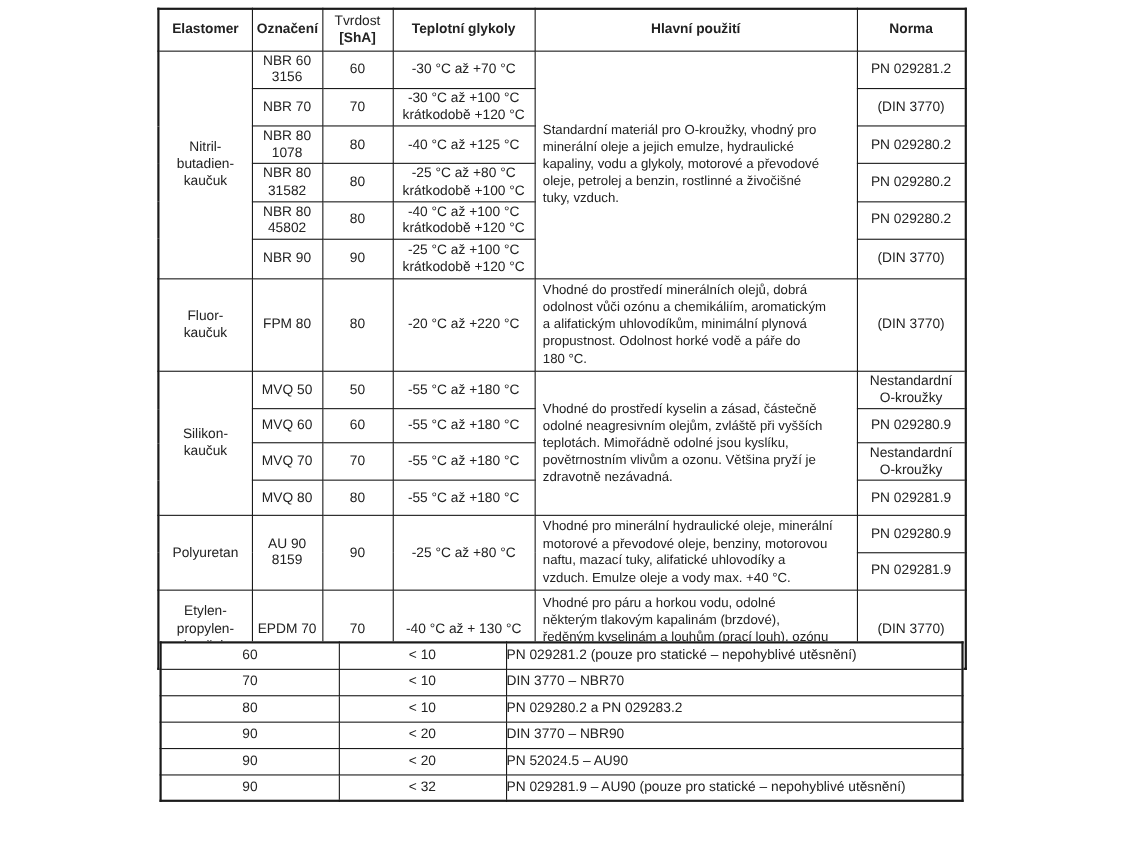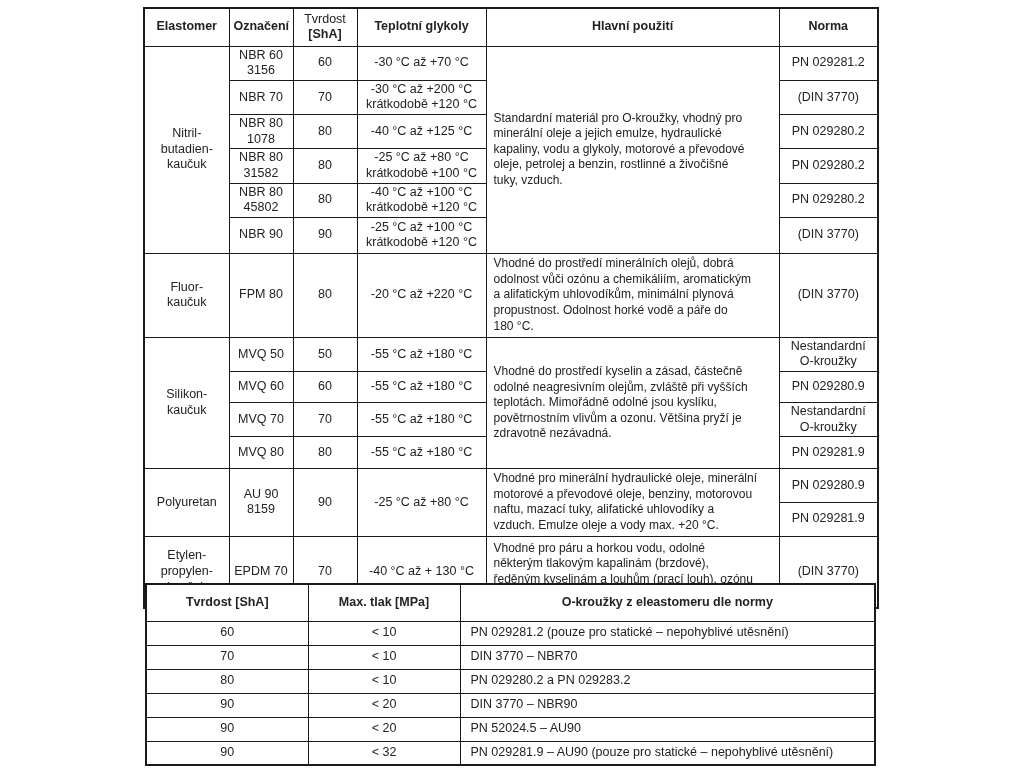--- a/index.html
+++ b/index.html
@@ -35,21 +35,21 @@
   .pre { white-space: pre-line; }
   .para {
     text-align: left;
     font-size: 12px;
     padding: 2px 4px 2px 7px;
     white-space: pre-line;
     line-height: 1.3;
   }
   .norm-left {
     text-align: left;
-    padding-left: 10px;
+    padding-left: 0;
   }
   .shsub { display: block; font-weight: bold; }
   .bline { display: block; font-weight: normal; }
 
   
   .rh38 { height: 38px; } .rh30 { height: 30px; } .rh29 { height: 29px; }
   .rh36 { height: 36px; } .rh84 { height: 84px; } .rh31 { height: 31px; }
   .rh32 { height: 32px; } .rh33 { height: 33px; } .rh72 { height: 72px; }
   
   .rh37 { height: 37px; } .rh24 { height: 24px; }
@@ -93,21 +93,21 @@
       <td rowspan="6" class="para">Standardní materiál pro O-kroužky, vhodný pro
 minerální oleje a jejich emulze, hydraulické
 kapaliny, vodu a glykoly, motorové a převodové
 oleje, petrolej a benzin, rostlinné a živočišné
 tuky, vzduch.</td>
       <td>PN 029281.2</td>
     </tr>
     <tr class="rh29">
       <td class="pre">NBR 70</td>
       <td>70</td>
-      <td class="pre">-30 °C až +200 °C
+      <td class="pre">-30 °C až +100 °C
 krátkodobě +120 °C</td>
       <td>(DIN 3770)</td>
     </tr>
     <tr class="rh29">
       <td class="pre">NBR 80
 1078</td>
       <td>80</td>
       <td class="pre">-40 °C až +125 °C</td>
       <td>PN 029280.2</td>
     </tr>
@@ -185,21 +185,21 @@
 
     <tr class="rh33">
       <td rowspan="2">Polyuretan</td>
       <td rowspan="2" class="pre">AU 90
 8159</td>
       <td rowspan="2">90</td>
       <td rowspan="2">-25 °C až +80 °C</td>
       <td rowspan="2" class="para">Vhodné pro minerální hydraulické oleje, minerální
 motorové a převodové oleje, benziny, motorovou
 naftu, mazací tuky, alifatické uhlovodíky a
-vzduch. Emulze oleje a vody max. +20 °C.</td>
+vzduch. Emulze oleje a vody max. +40 °C.</td>
       <td>PN 029280.9</td>
     </tr>
     <tr class="rh33">
       <td>PN 029281.9</td>
     </tr>
 
     <tr class="rh72">
       <td class="pre">Etylen-
 propylen-
 kaučuk</td>
@@ -216,25 +216,20 @@
     </table>
 
   <table class="t2">
     <colgroup>
       <col style="width:162px">
         <col style="width:152px">
         <col style="width:415px">
     </colgroup>
 
     <tbody>
-        <tr class="rh37">
-      <th>Tvrdost [ShA]</th>
-      <th>Max. tlak [MPa]</th>
-      <th>O-kroužky z eleastomeru dle normy</th>
-    </tr>
 
     <tr class="rh24">
       <td>60</td>
       <td>&lt; 10</td>
       <td class="norm-left">PN 029281.2 (pouze pro statické – nepohyblivé utěsnění)</td>
     </tr>
     <tr class="rh24">
       <td>70</td>
       <td>&lt; 10</td>
       <td class="norm-left">DIN 3770 – NBR70</td>

